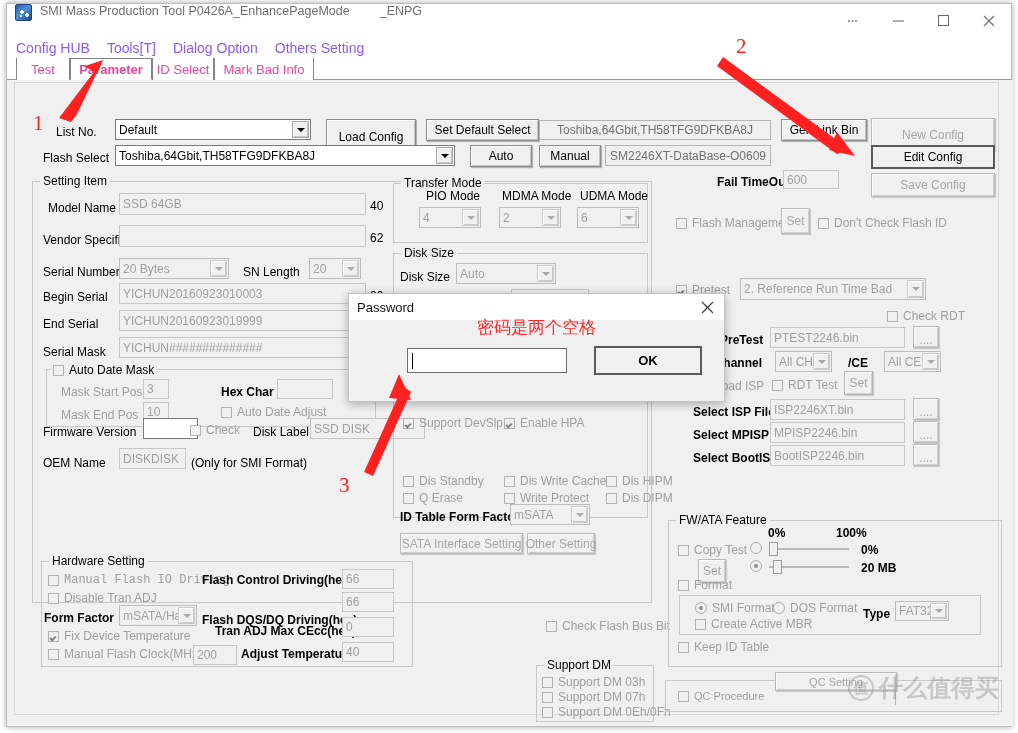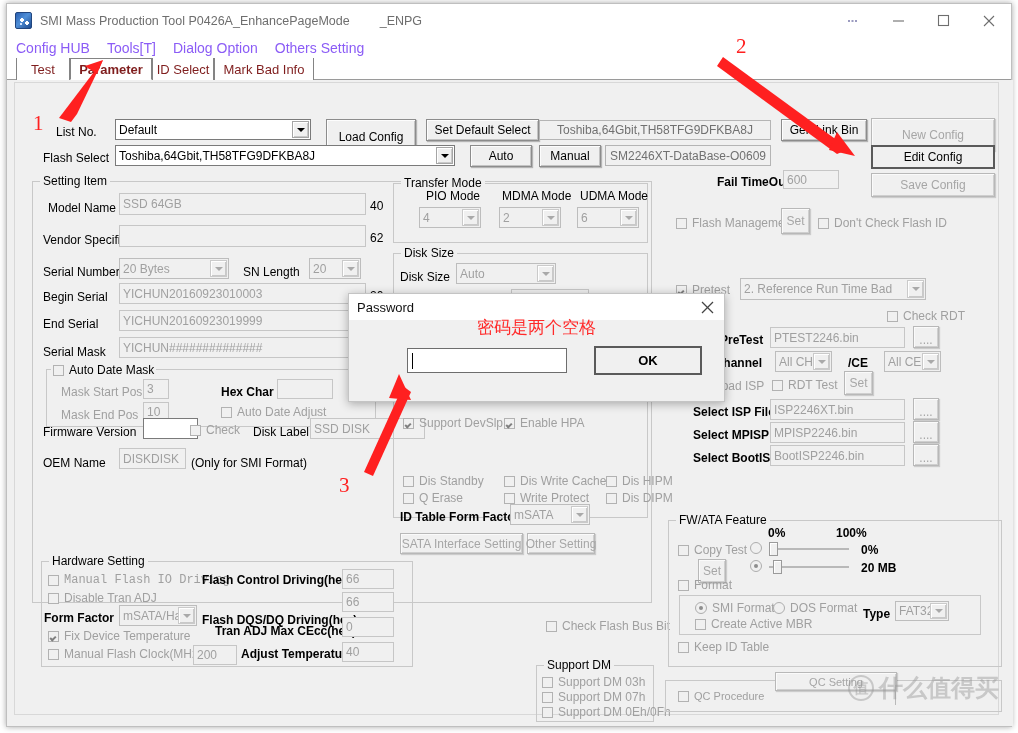--- a/index.html
+++ b/index.html
@@ -17,21 +17,21 @@
     position:absolute; left:6px; top:3px; width:1006px; height:724px;
     background:#f0f0f0;
     border:1px solid #bfbfbf;
     box-shadow:0 0 6px rgba(0,0,0,.35);
   }
 
   
   .titlebar {
     position:absolute; left:0; top:0; width:100%; height:33px;
     background:#ffffff;
-    display:flex; align-items:center;
+    display:flex; 
   }
   .app-icon {
     width:17px; height:17px; margin-left:8px; margin-right:8px;
     background:linear-gradient(135deg,#2a5fb0 0%,#4f8fd8 45%,#1f4b8f 100%);
     border:1px solid #21457e; border-radius:2px;
     position:relative; flex:none;
   }
   .app-icon:after{
     content:""; position:absolute; left:3px; top:4px; width:10px; height:8px;
     background:
@@ -58,21 +58,21 @@
 
   
   .tabstrip {
     position:absolute; left:0; top:54px; width:100%; height:22px;
     background:#ffffff;
     border-bottom:1px solid #9a9a9a;
   }
   .tab {
     position:absolute; top:0; height:22px;
     display:flex; align-items:center; justify-content:center;
-    font-size:13px; color:#7f1d1d; background:#ffffff;
+    font-size:13px; color:#ec4899; background:#ffffff;
     border-left:1px solid #848484; border-right:1px solid #848484;
     padding:0 7px; white-space:nowrap;
   }
   .tab.sel { font-weight:bold; border-top:1px solid #848484; z-index:3; }
 
   
   .client {
     position:absolute; left:0; top:76px; width:1006px; height:646px;
     background:#f0f0f0;
   }

